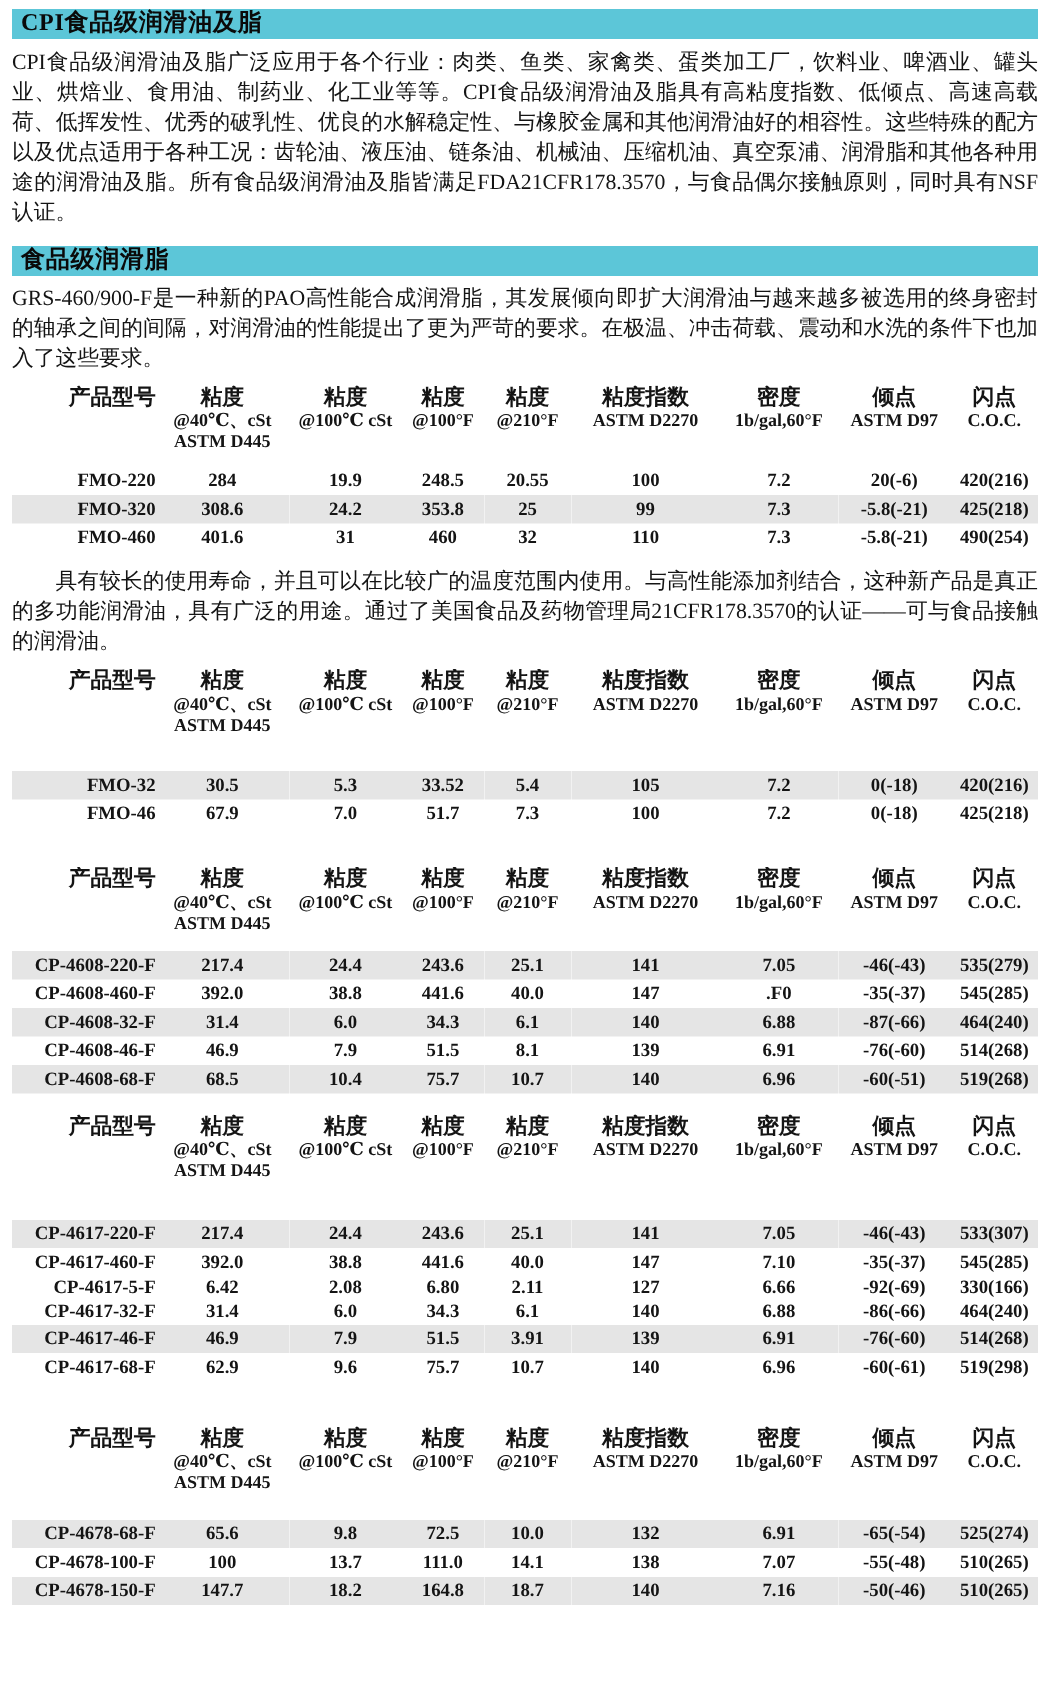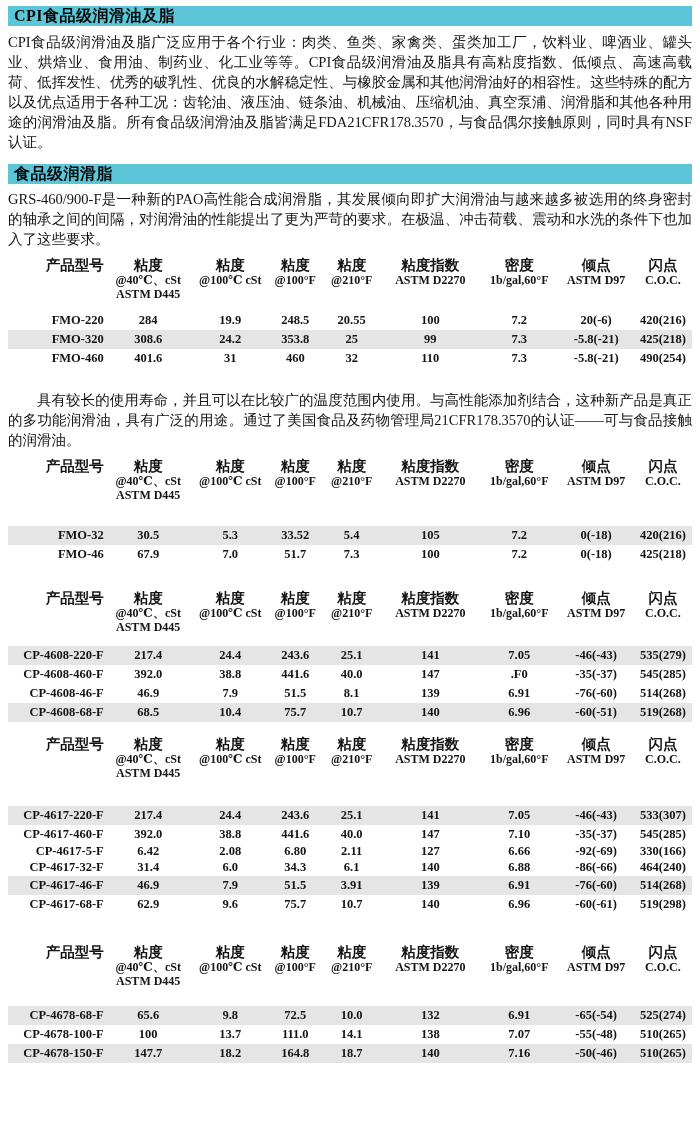--- a/index.html
+++ b/index.html
@@ -28,21 +28,21 @@
   .banner.second { margin-top: 12px; }
 
   p.body-text {
     margin: 5px 0 0 0;
     font-size: 14.5px;
     line-height: 20px;
     text-align: justify;
     font-weight: normal;
   }
   p.body-text.first { margin-top: 6px; }
-  p.body-text.indent { text-indent: 2em; margin-top: 22px; }
+  p.body-text.indent { text-indent: 2em; margin-top: 10px; }
 
   .table-host { margin-top: 8px; }
   .table-host.mt-lg { margin-top: 26px; }
   .table-host.mt-md { margin-top: 14px; }
   .table-host.mt-xl { margin-top: 30px; }
 
   table.spec {
     width: 100%;
     border-collapse: collapse;
     table-layout: fixed;
@@ -304,20 +304,31 @@
           <td class="model">CP-4608-460-F</td>
           <td>392.0</td>
           <td>38.8</td>
           <td>441.6</td>
           <td>40.0</td>
           <td>147</td>
           <td>.F0</td>
           <td>-35(-37)</td>
           <td>545(285)</td>
         </tr>
+        <tr class="hl">
+          <td class="model">CP-4608-32-F</td>
+          <td>31.4</td>
+          <td>6.0</td>
+          <td>34.3</td>
+          <td>6.1</td>
+          <td>140</td>
+          <td>6.88</td>
+          <td>-87(-66)</td>
+          <td>464(240)</td>
+        </tr>
         <tr>
           <td class="model">CP-4608-46-F</td>
           <td>46.9</td>
           <td>7.9</td>
           <td>51.5</td>
           <td>8.1</td>
           <td>139</td>
           <td>6.91</td>
           <td>-76(-60)</td>
           <td>514(268)</td>

